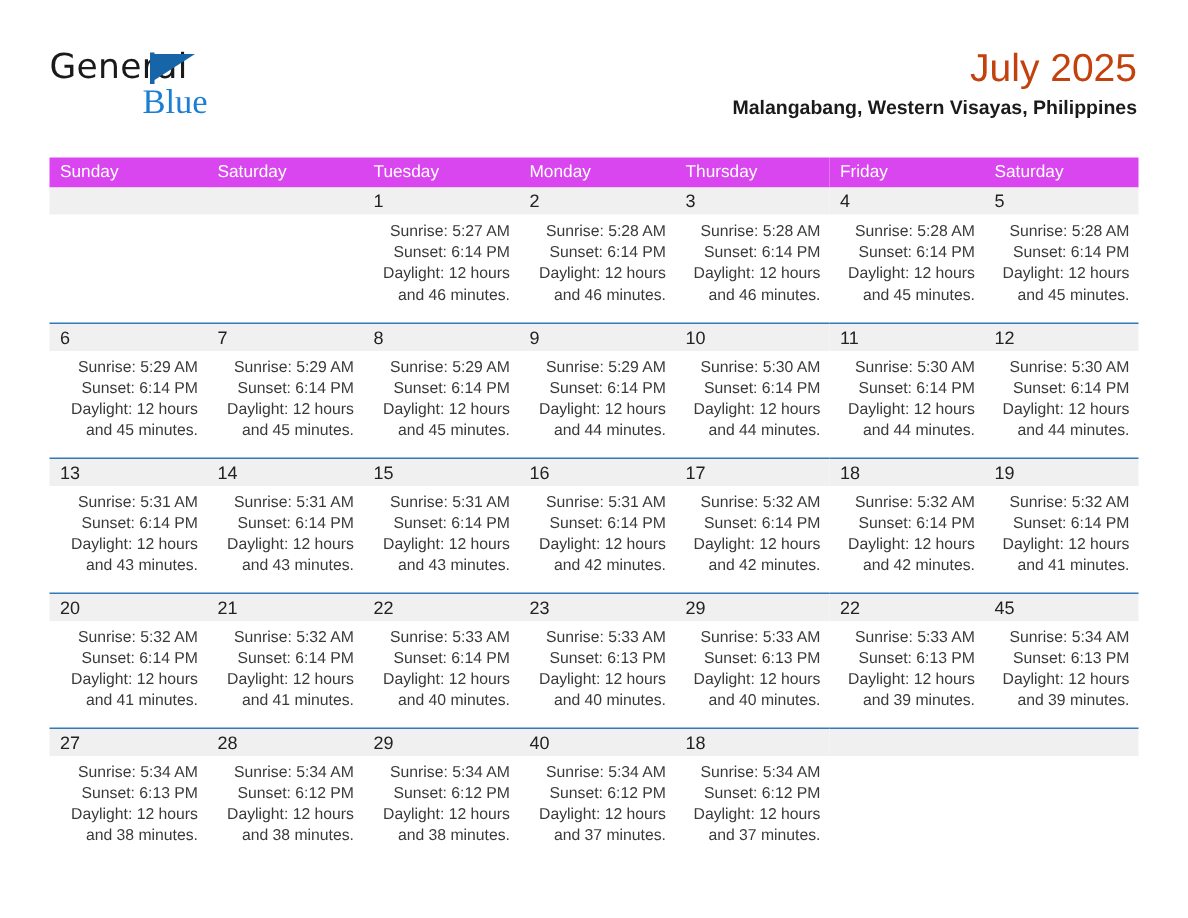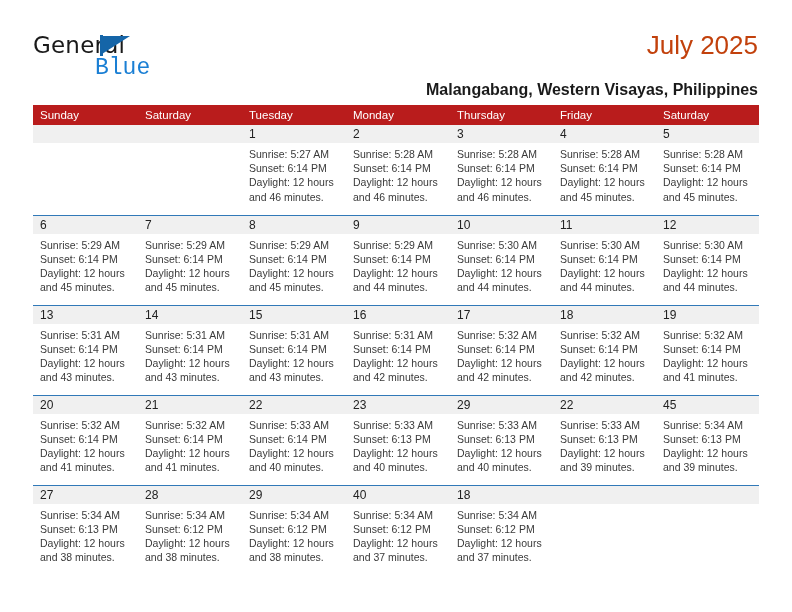--- a/index.html
+++ b/index.html
@@ -63,61 +63,61 @@
     width: 3px;
     height: 21px;
     background: #1565a8;
   }
   .logo-blue {
     position: absolute;
     left: 62px;
     top: 23px;
     font-size: 23px;
     color: #1a7fd4;
-    font-family: Liberation Mono, monospace;
+    font-family: Liberation Serif, serif;
     font-weight: 400;
     line-height: 26px;
   }
 
   .title-block {
     position: absolute;
     right: 0;
     top: 0;
     text-align: right;
   }
   .month-title {
     font-size: 26px;
     font-weight: 400;
     color: #c2410c;
     line-height: 34px;
     white-space: nowrap;
   }
   .location {
-    font-size: 16px;
+    font-size: 13px;
     font-weight: bold;
     color: #1a1a1a;
     line-height: 20px;
-    margin-top: 18px;
+    margin-top: 0;
     white-space: nowrap;
   }
 
   
   .calendar {
     position: absolute;
     left: 33px;
     top: 105px;
     width: 726px;
   }
   table.cal {
     border-collapse: collapse;
     table-layout: fixed;
     width: 726px;
   }
   table.cal th {
-    background: #b91c1c;
+    background: #d946ef;
     color: #ffffff;
     font-size: 11.5px;
     font-weight: normal;
     text-align: left;
     padding: 4px 0 4px 7px;
     height: 20px;
     box-sizing: border-box;
     border: none;
   }
   table.cal td {
@@ -141,20 +141,21 @@
     line-height: 13px;
   }
   .daynum.blank {
     background: #f0f0f0;
   }
   .info {
     padding: 4px 6px 0 7px;
     font-size: 10.5px;
     line-height: 14.2px;
     color: #3a3a3a;
+    text-align: right;
   }
   .info div {
     white-space: nowrap;
   }
   .info .daylight-wrap {
     white-space: normal;
   }
 </style>
 </head>
 <body>

